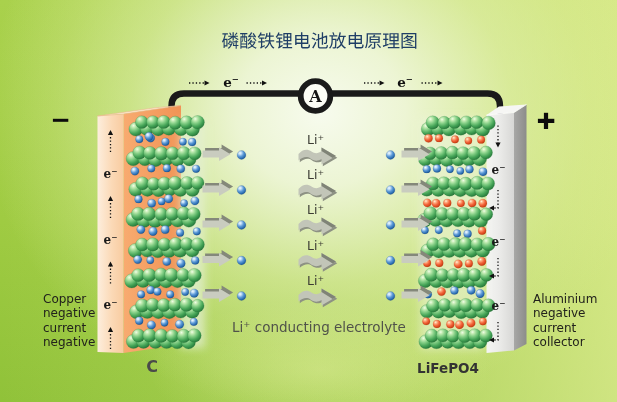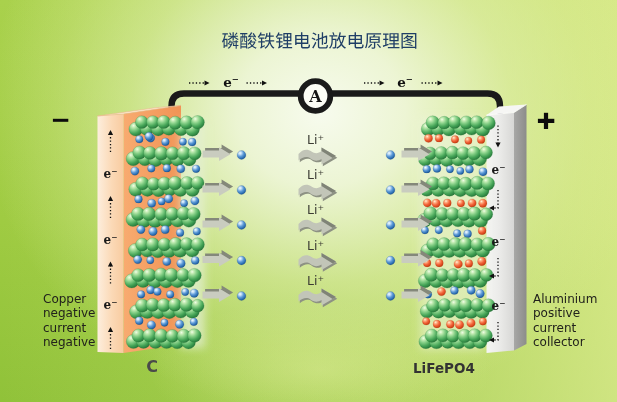--- a/index.html
+++ b/index.html
@@ -522,19 +522,20 @@
     <div class="abs eser2" style="left:98px;top:232.5px;width:25px;text-align:center">e⁻</div>
     <div class="abs eser2" style="left:98px;top:298px;width:25px;text-align:center">e⁻</div>
     <div class="abs eser2" style="left:486px;top:163px;width:25px;text-align:center">e⁻</div>
     <div class="abs eser2" style="left:486px;top:234.5px;width:25px;text-align:center">e⁻</div>
     <div class="abs eser2" style="left:486px;top:298.5px;width:25px;text-align:center">e⁻</div>
     <div class="abs" style="left:295.5px;top:132px;width:40px;text-align:center;font-size:12.5px;color:#3c3c34">Li⁺</div>
     <div class="abs" style="left:295.5px;top:167px;width:40px;text-align:center;font-size:12.5px;color:#3c3c34">Li⁺</div>
     <div class="abs" style="left:295.5px;top:202px;width:40px;text-align:center;font-size:12.5px;color:#3c3c34">Li⁺</div>
     <div class="abs" style="left:295.5px;top:237.5px;width:40px;text-align:center;font-size:12.5px;color:#3c3c34">Li⁺</div>
     <div class="abs" style="left:295.5px;top:273px;width:40px;text-align:center;font-size:12.5px;color:#3c3c34">Li⁺</div>
+    <div class="abs" style="left:219px;top:319px;width:200px;text-align:center;font-size:13.5px;color:#50524a">Li⁺ conducting electrolyte</div>
     <div class="abs" style="left:132px;top:357px;width:40px;text-align:center;font-size:16px;font-weight:bold;color:#4a4a4a">C</div>
-    <div class="abs" style="left:413px;top:360px;width:70px;text-align:left;font-size:13.5px;font-weight:bold;color:#333">LiFePO4</div>
+    <div class="abs" style="left:413px;top:360px;width:70px;text-align:center;font-size:13.5px;font-weight:bold;color:#333">LiFePO4</div>
     <div class="abs" style="left:43px;top:292px;width:62px;font-size:12px;line-height:14.4px;color:#22221c">Copper negative current negative</div>
-    <div class="abs" style="left:533px;top:292px;width:74px;font-size:12px;line-height:14.4px;color:#22221c">Aluminium positive current collector</div>
+    <div class="abs" style="left:533px;top:292px;width:74px;font-size:12px;line-height:14.4px;color:#22221c">Aluminium negative current collector</div>
     <div class="abs" style="left:48px;top:104px;width:26px;text-align:center;font-size:26px;font-weight:bold;color:transparent">−</div>
     <div class="abs" style="left:534px;top:103px;width:26px;text-align:center;font-size:26px;font-weight:bold;color:transparent">+</div>
 </div>
 
 </body></html>

